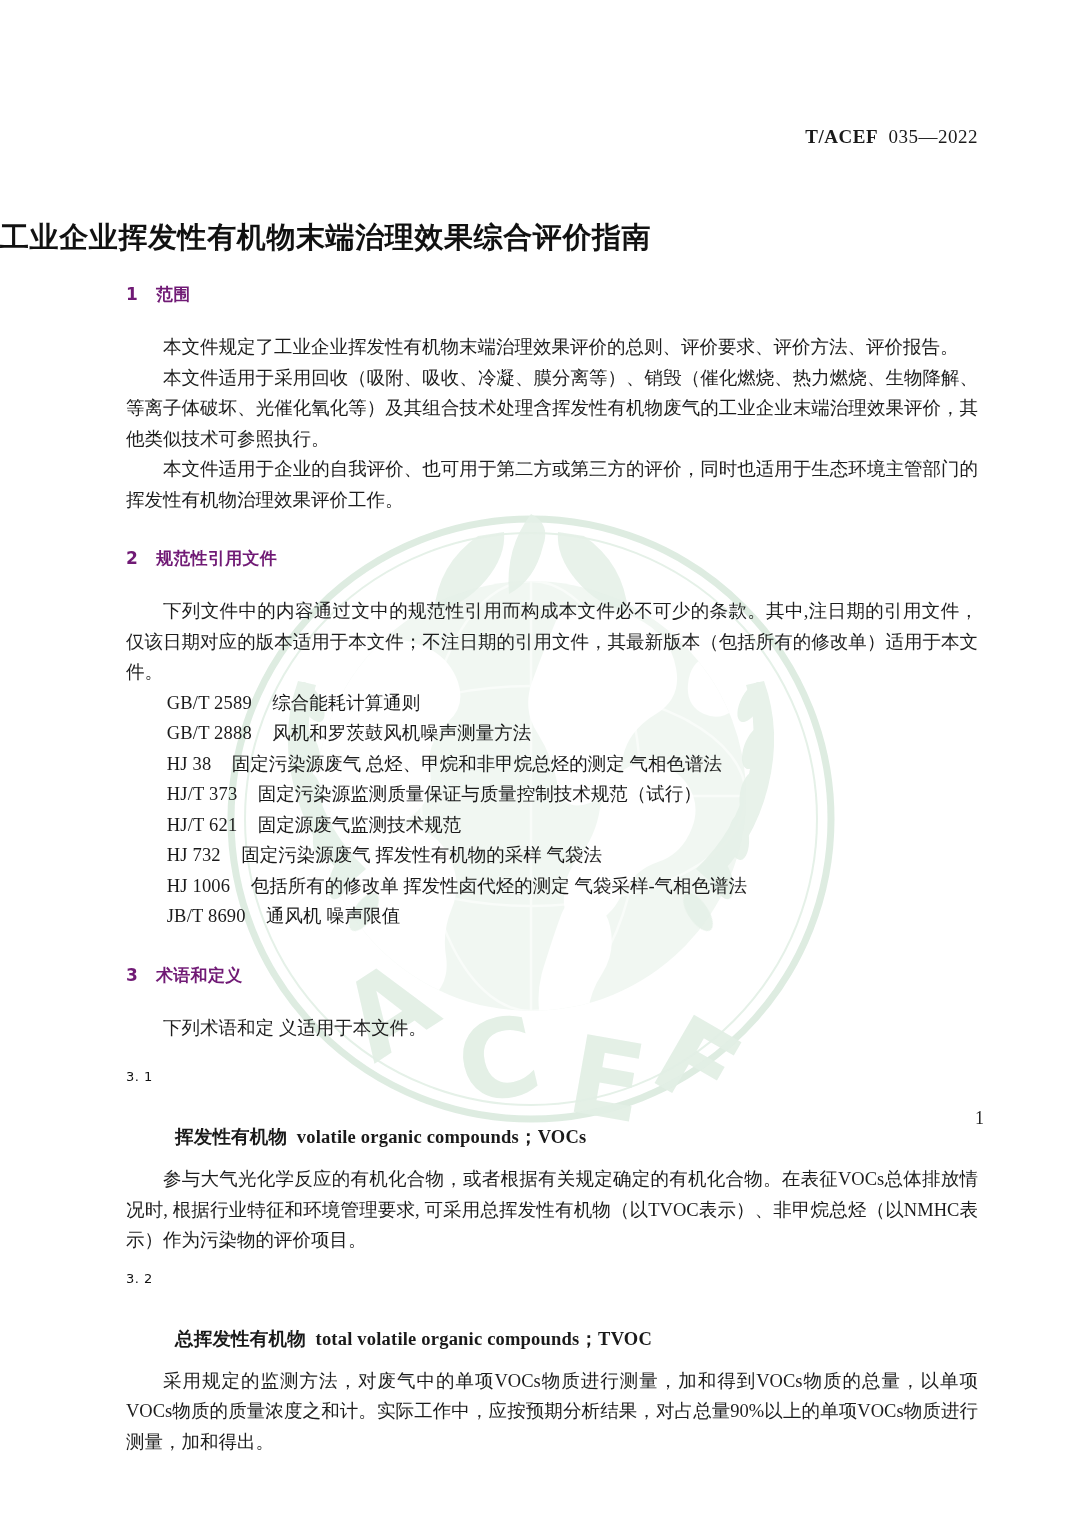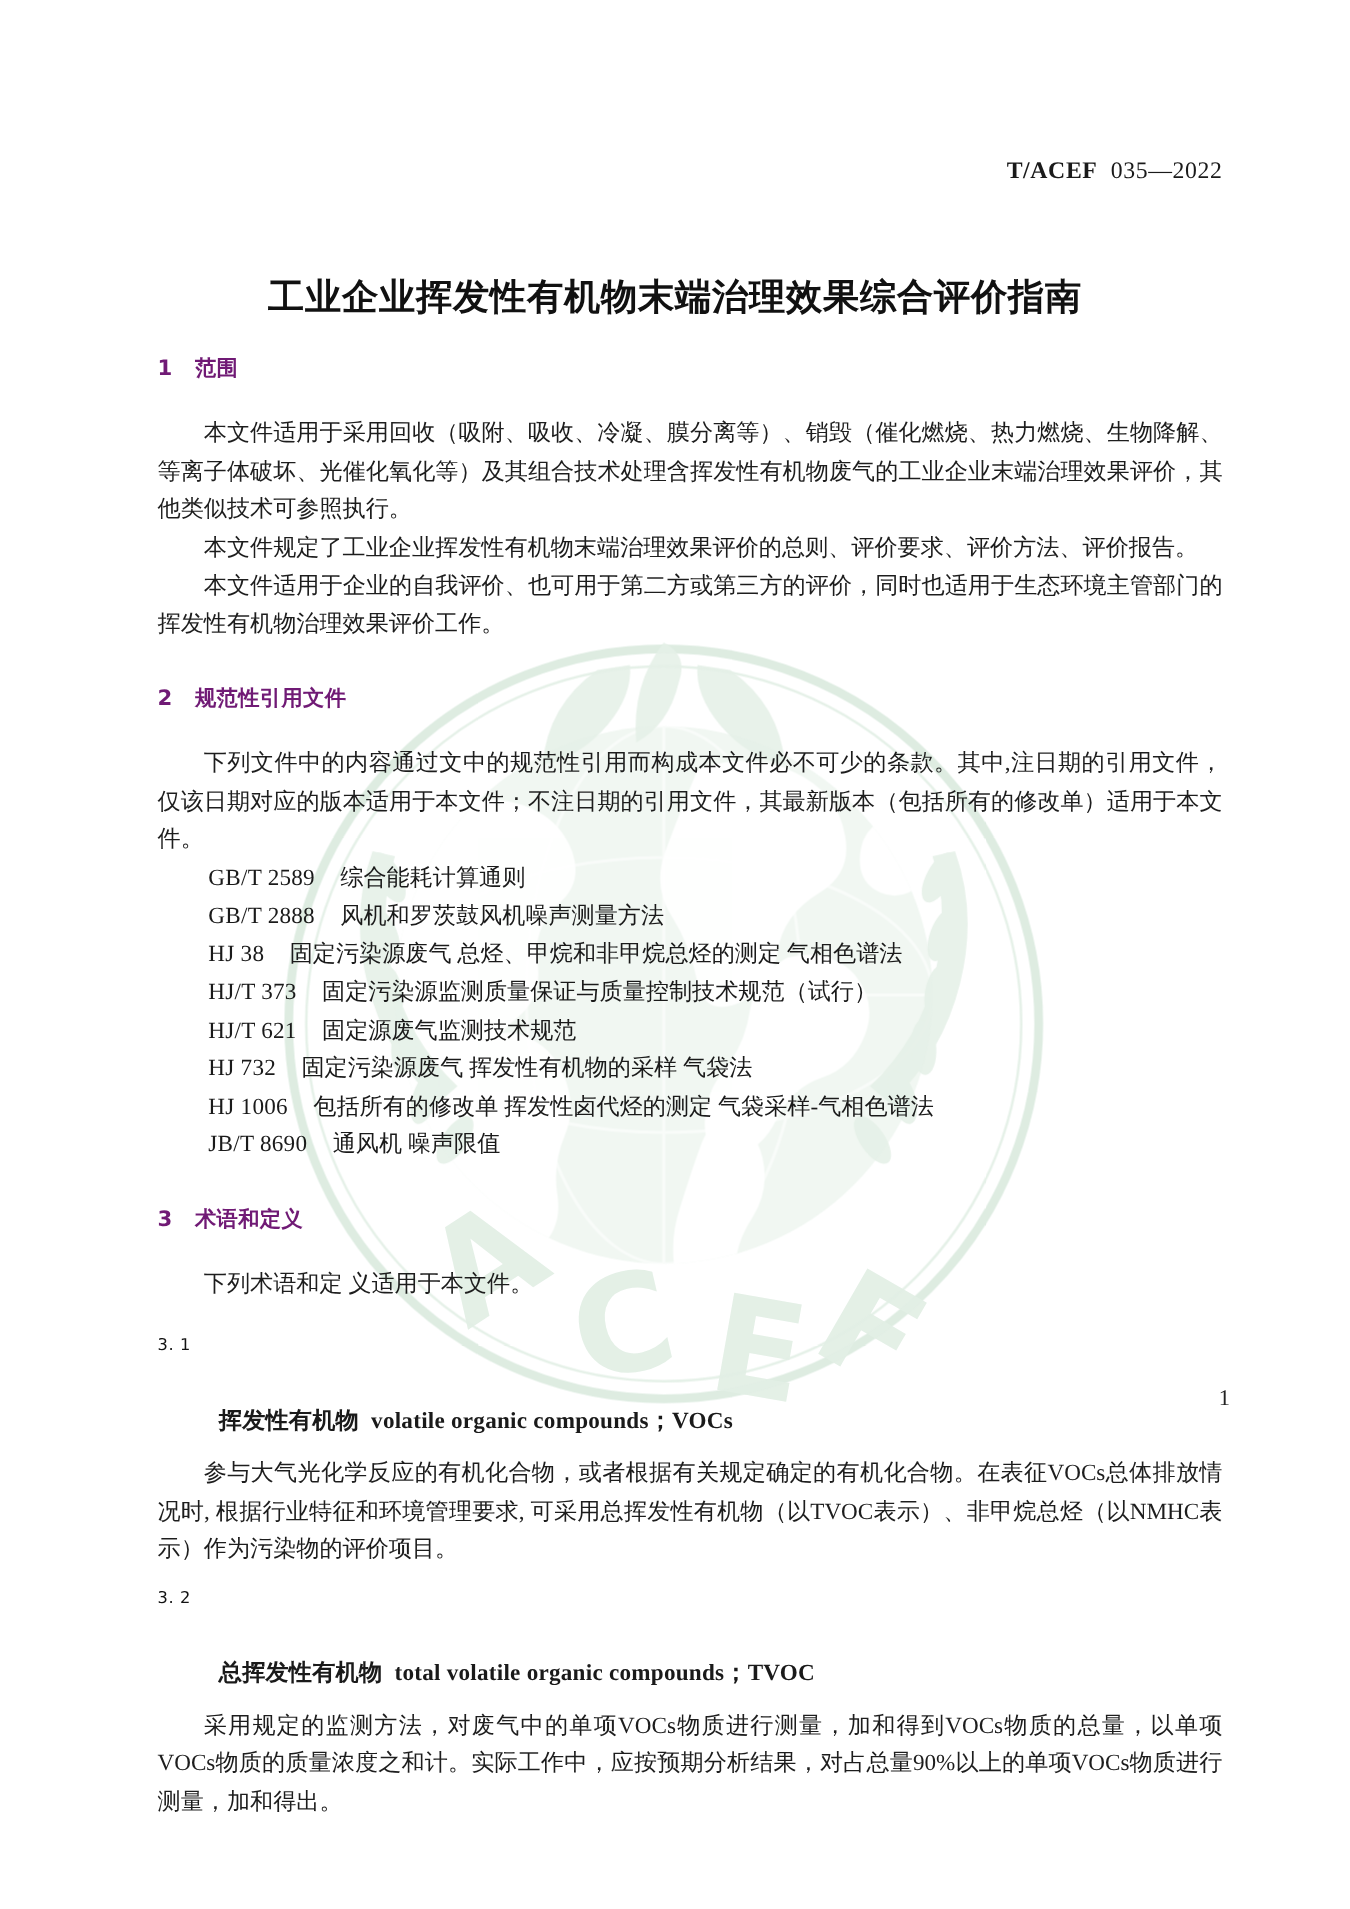--- a/index.html
+++ b/index.html
@@ -53,21 +53,21 @@
     letter-spacing: 0.5px;
     white-space: nowrap;
   }
   .doc-header .code-num { font-weight: normal; }
 
   .doc-title {
     position: absolute;
     top: 218px;
     left: 0;
     width: 1080px;
-    text-align: center;
+    text-align: left;
     font-family: "DejaVu Sans", "Liberation Sans", sans-serif;
     font-size: 29px;
     font-weight: bold;
     letter-spacing: 0.6px;
     color: #111;
   }
 
   .body-col {
     position: absolute;
     left: 126px;
@@ -223,22 +223,22 @@
     </div>
 
     <div class="doc-title">工业企业挥发性有机物末端治理效果综合评价指南</div>
 
     <div class="body-col">
 
       <h2 class="clause">
         <span class="num">1</span><span>范围</span>
       </h2>
       <div class="gap-md"></div>
+      <p class="para">本文件规定了工业企业挥发性有机物末端治理效果评价的总则、评价要求、评价方法、评价报告。</p>
       <p class="para">本文件适用于采用回收（吸附、吸收、冷凝、膜分离等）、销毁（催化燃烧、热力燃烧、生物降解、等离子体破坏、光催化氧化等）及其组合技术处理含挥发性有机物废气的工业企业末端治理效果评价，其他类似技术可参照执行。</p>
-      <p class="para">本文件规定了工业企业挥发性有机物末端治理效果评价的总则、评价要求、评价方法、评价报告。</p>
       <p class="para">本文件适用于企业的自我评价、也可用于第二方或第三方的评价，同时也适用于生态环境主管部门的挥发性有机物治理效果评价工作。</p>
 
       <div class="gap-lg"></div>
 
       <h2 class="clause">
         <span class="num">2</span><span>规范性引用文件</span>
       </h2>
       <div class="gap-md"></div>
       <p class="para">下列文件中的内容通过文中的规范性引用而构成本文件必不可少的条款。其中,注日期的引用文件，仅该日期对应的版本适用于本文件；不注日期的引用文件，其最新版本（包括所有的修改单）适用于本文件。</p>
 

